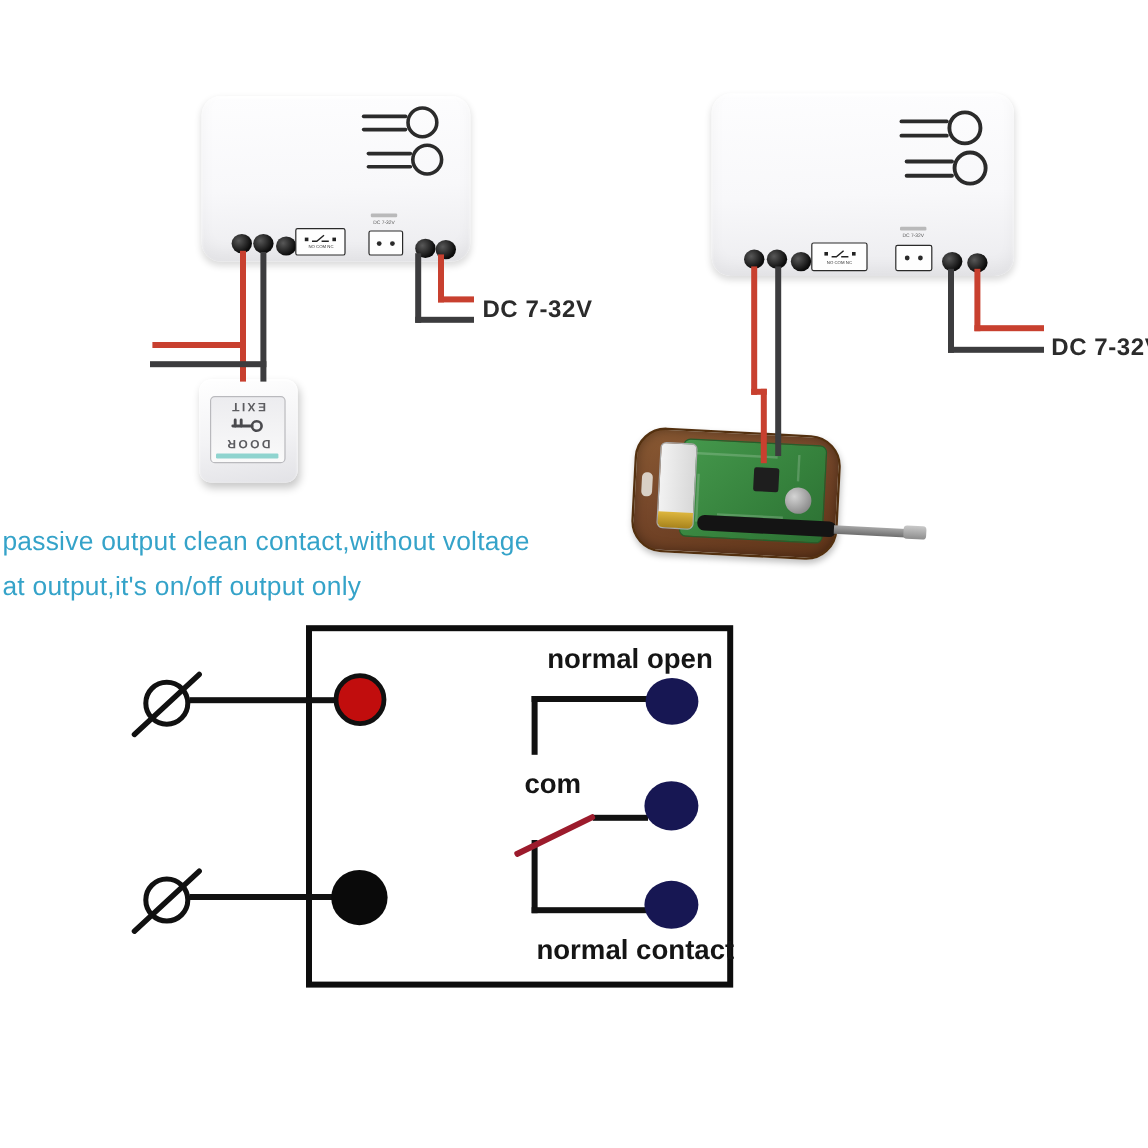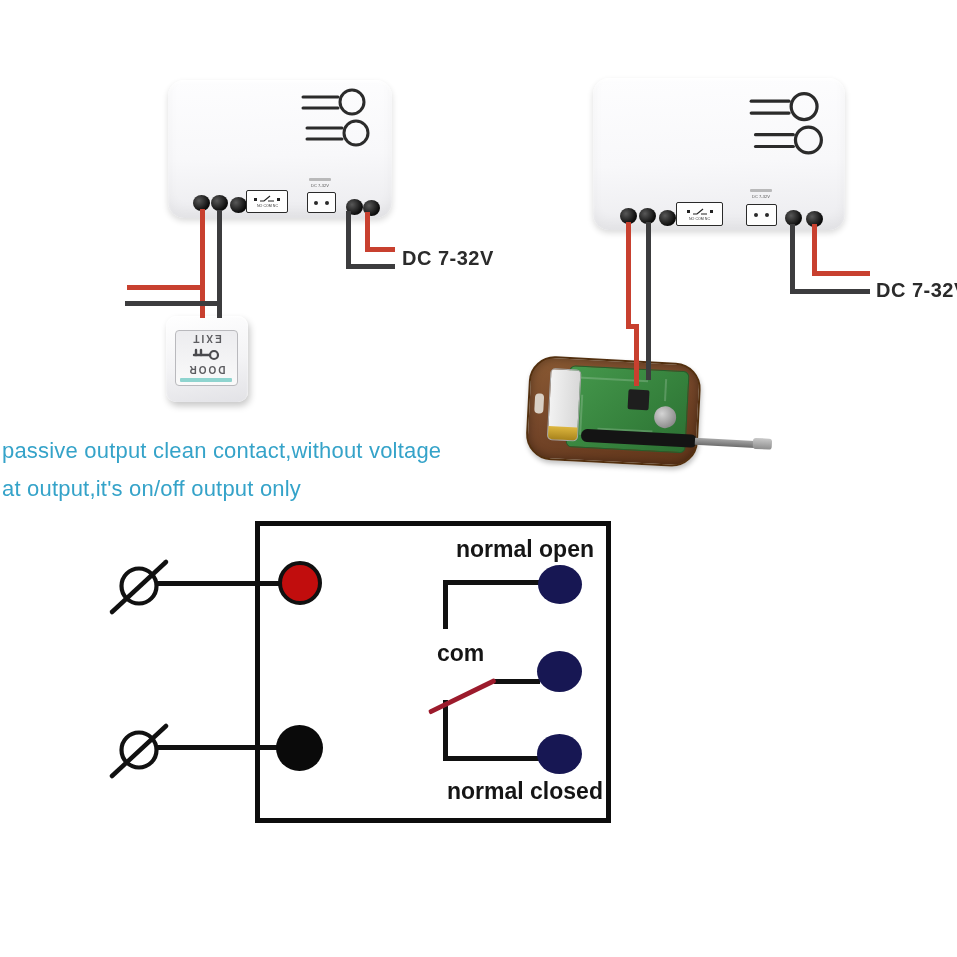--- a/index.html
+++ b/index.html
@@ -246,15 +246,15 @@
   <div class="switch-arm"></div>
   <div class="blk-line" style="left:443px;top:700px;width:5px;height:61px;"></div>
   <div class="blk-line" style="left:443px;top:756px;width:97px;height:5px;"></div>
 
   <div class="term term-navy" style="left:538px;top:565px;width:44px;height:39px;"></div>
   <div class="term term-navy" style="left:537px;top:651px;width:45px;height:41px;"></div>
   <div class="term term-navy" style="left:537px;top:734px;width:45px;height:40px;"></div>
 
   <div class="relay-label" style="left:456px;top:536px;">normal open</div>
   <div class="relay-label" style="left:437px;top:640px;">com</div>
-  <div class="relay-label" style="left:447px;top:778px;">normal closed</div>
+  <div class="relay-label" style="left:447px;top:778px;">normal contact</div>
 
 </div>
 
 </body></html>

